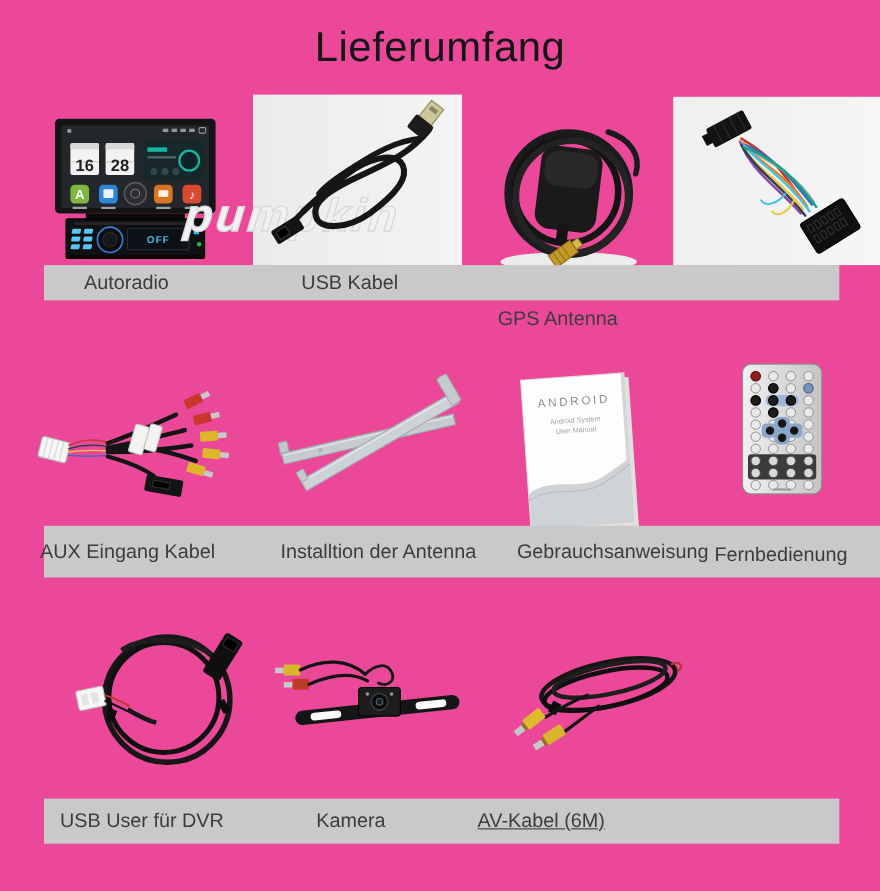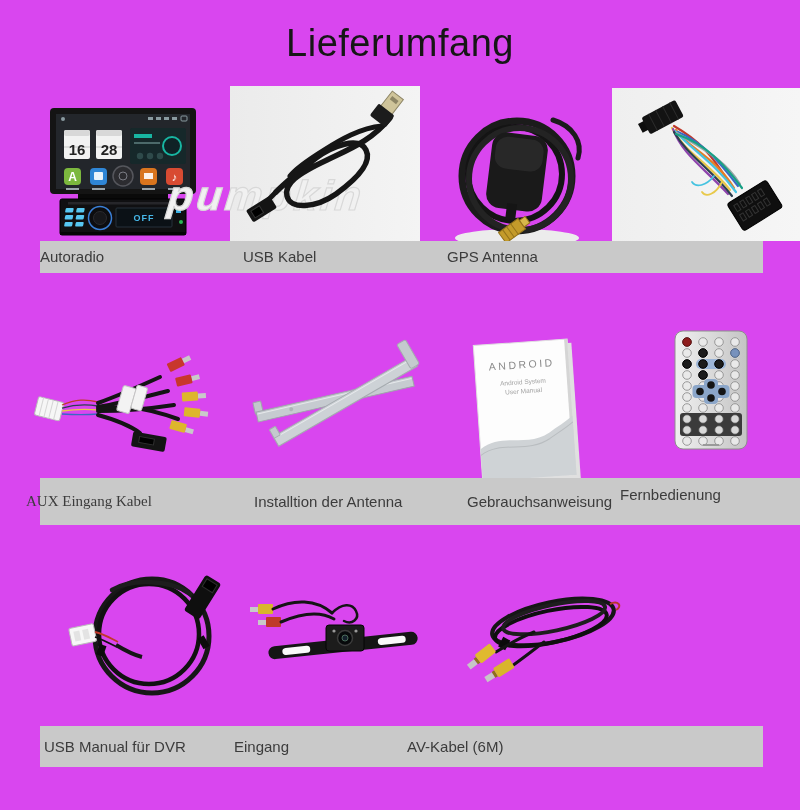--- a/index.html
+++ b/index.html
@@ -1,24 +1,24 @@
 <!DOCTYPE html>
 <html><head>
 <meta charset="utf-8">
 <style>
   html,body{margin:0;padding:0;background:#ffffff;}
-  #canvas{position:relative;width:800px;height:810px;background:#d946ef;overflow:hidden;
+  #canvas{position:relative;width:800px;height:810px;background:#ec4899;overflow:hidden;
           font-family:"Liberation Sans",sans-serif;}
   .title{position:absolute;top:22px;left:0;width:800px;text-align:center;
          font-size:38px;letter-spacing:.5px;color:#161616;font-weight:400;}
   .bar{position:absolute;background:#c9c9c9;}
-  .lbl{position:absolute;text-align:left;color:#3c3c3c;font-size:15px;}
+  .lbl{position:absolute;text-align:center;color:#3c3c3c;font-size:18px;}
   .lbl.r1{top:241px;height:32px;line-height:32px;}
   .lbl.r2{top:478px;height:47px;line-height:47px;}
-  .lbl.r2.twolines{line-height:21px;padding-top:6px;height:44px;}
+  .lbl.r2.twolines{line-height:21px;padding-top:16px;height:44px;}
   .lbl.r3{top:726px;height:41px;line-height:41px;}
   .cell{position:absolute;}
   .cellbg-usb{position:absolute;left:230px;top:86px;width:190px;height:155px;
               background:linear-gradient(90deg,#ebebeb,#f4f4f4);}
   .cellbg-iso{position:absolute;left:612px;top:88px;width:188px;height:153px;
               background:linear-gradient(90deg,#efefef,#f6f6f6);}
   .watermark{position:absolute;left:168px;top:172px;width:170px;
              font-size:42px;font-style:italic;font-weight:bold;letter-spacing:3px;
              color:#f1f1f1;-webkit-text-stroke:1.2px #d8d8d8;transform:skewX(-6deg);}
   svg{display:block;}
@@ -186,21 +186,21 @@
             <rect x="140" y="116" width="4" height="7"></rect>
           <rect x="147" y="116" width="4" height="7"></rect>
         </g>
       </g>
     </svg>
   </div>
 
   <div class="bar" style="left:40px;top:241px;width:723px;height:32px;"></div>
   <div class="lbl r1" style="left:40px;width:150px;">Autoradio</div>
   <div class="lbl r1" style="left:243px;width:150px;">USB Kabel</div>
-  <div class="lbl r1" style="left:447px;width:150px;">GPS Antenna</div>
+  <div class="lbl r1" style="left:432px;width:150px;margin-top:32px;">GPS Antenna</div>
 
   <div class="cell" style="left:28px;top:335px;">
     <svg width="195" height="130" viewBox="0 0 195 130">
       <g transform="rotate(14 20 74)">
         <rect x="8" y="64" width="26" height="19" rx="2" fill="#f6f6f6" stroke="#b9b9b9"></rect>
         <line x1="13" y1="64" x2="13" y2="83" stroke="#d5d5d5"></line>
         <line x1="18" y1="64" x2="18" y2="83" stroke="#d5d5d5"></line>
         <line x1="23" y1="64" x2="23" y2="83" stroke="#d5d5d5"></line>
         <line x1="28" y1="64" x2="28" y2="83" stroke="#d5d5d5"></line>
       </g>
@@ -336,21 +336,21 @@
             <circle cx="44" cy="102" r="4.3"></circle>
             <circle cx="60" cy="102" r="4.3"></circle>
             <circle cx="76" cy="102" r="4.3"></circle>
         </g>
       </g>
       <rect x="44" y="116" width="16" height="2" fill="#9a9a9a"></rect>
     </svg>
   </div>
 
   <div class="bar" style="left:40px;top:478px;width:760px;height:47px;"></div>
-  <div class="lbl r2" style="left:26px;width:180px;font-family:Liberation Serif, serif;">AUX Eingang Kabel</div>
+  <div class="lbl r2" style="left:26px;width:180px;">AUX Eingang Kabel</div>
   <div class="lbl r2" style="left:254px;width:180px;">Installtion der Antenna</div>
   <div class="lbl r2" style="left:467px;width:180px;">Gebrauchsanweisung</div>
   <div class="lbl r2 twolines" style="left:620px;width:180px;">
     <span style="display:block;">Fernbedienung</span>
   </div>
 
   <div class="cell" style="left:52px;top:550px;">
     <svg width="180" height="165" viewBox="0 0 180 165">
       <g fill="none" stroke-linecap="round">
         <circle cx="100" cy="86" r="57" stroke="#171717" stroke-width="5"></circle>
@@ -430,17 +430,17 @@
         <g transform="rotate(-32 62 100)">
           <rect x="46" y="96" width="9" height="6" fill="#c6c6c6"></rect>
             <rect x="55" y="95.5" width="3" height="7" fill="#8c731a"></rect>
           <rect x="58" y="93" width="19" height="11" rx="1.5" fill="#d9b52c"></rect>
         </g>
       </g>
     </svg>
   </div>
 
   <div class="bar" style="left:40px;top:726px;width:723px;height:41px;"></div>
-  <div class="lbl r3" style="left:44px;width:170px;">USB Manual für DVR</div>
-  <div class="lbl r3" style="left:234px;width:170px;">Eingang</div>
-  <div class="lbl r3" style="left:407px;width:170px;">AV-Kabel (6M)</div>
+  <div class="lbl r3" style="left:44px;width:170px;">USB User für DVR</div>
+  <div class="lbl r3" style="left:234px;width:170px;">Kamera</div>
+  <div class="lbl r3" style="left:407px;width:170px;text-decoration:underline;">AV-Kabel (6M)</div>
 
 </div>
 
 </body></html>

